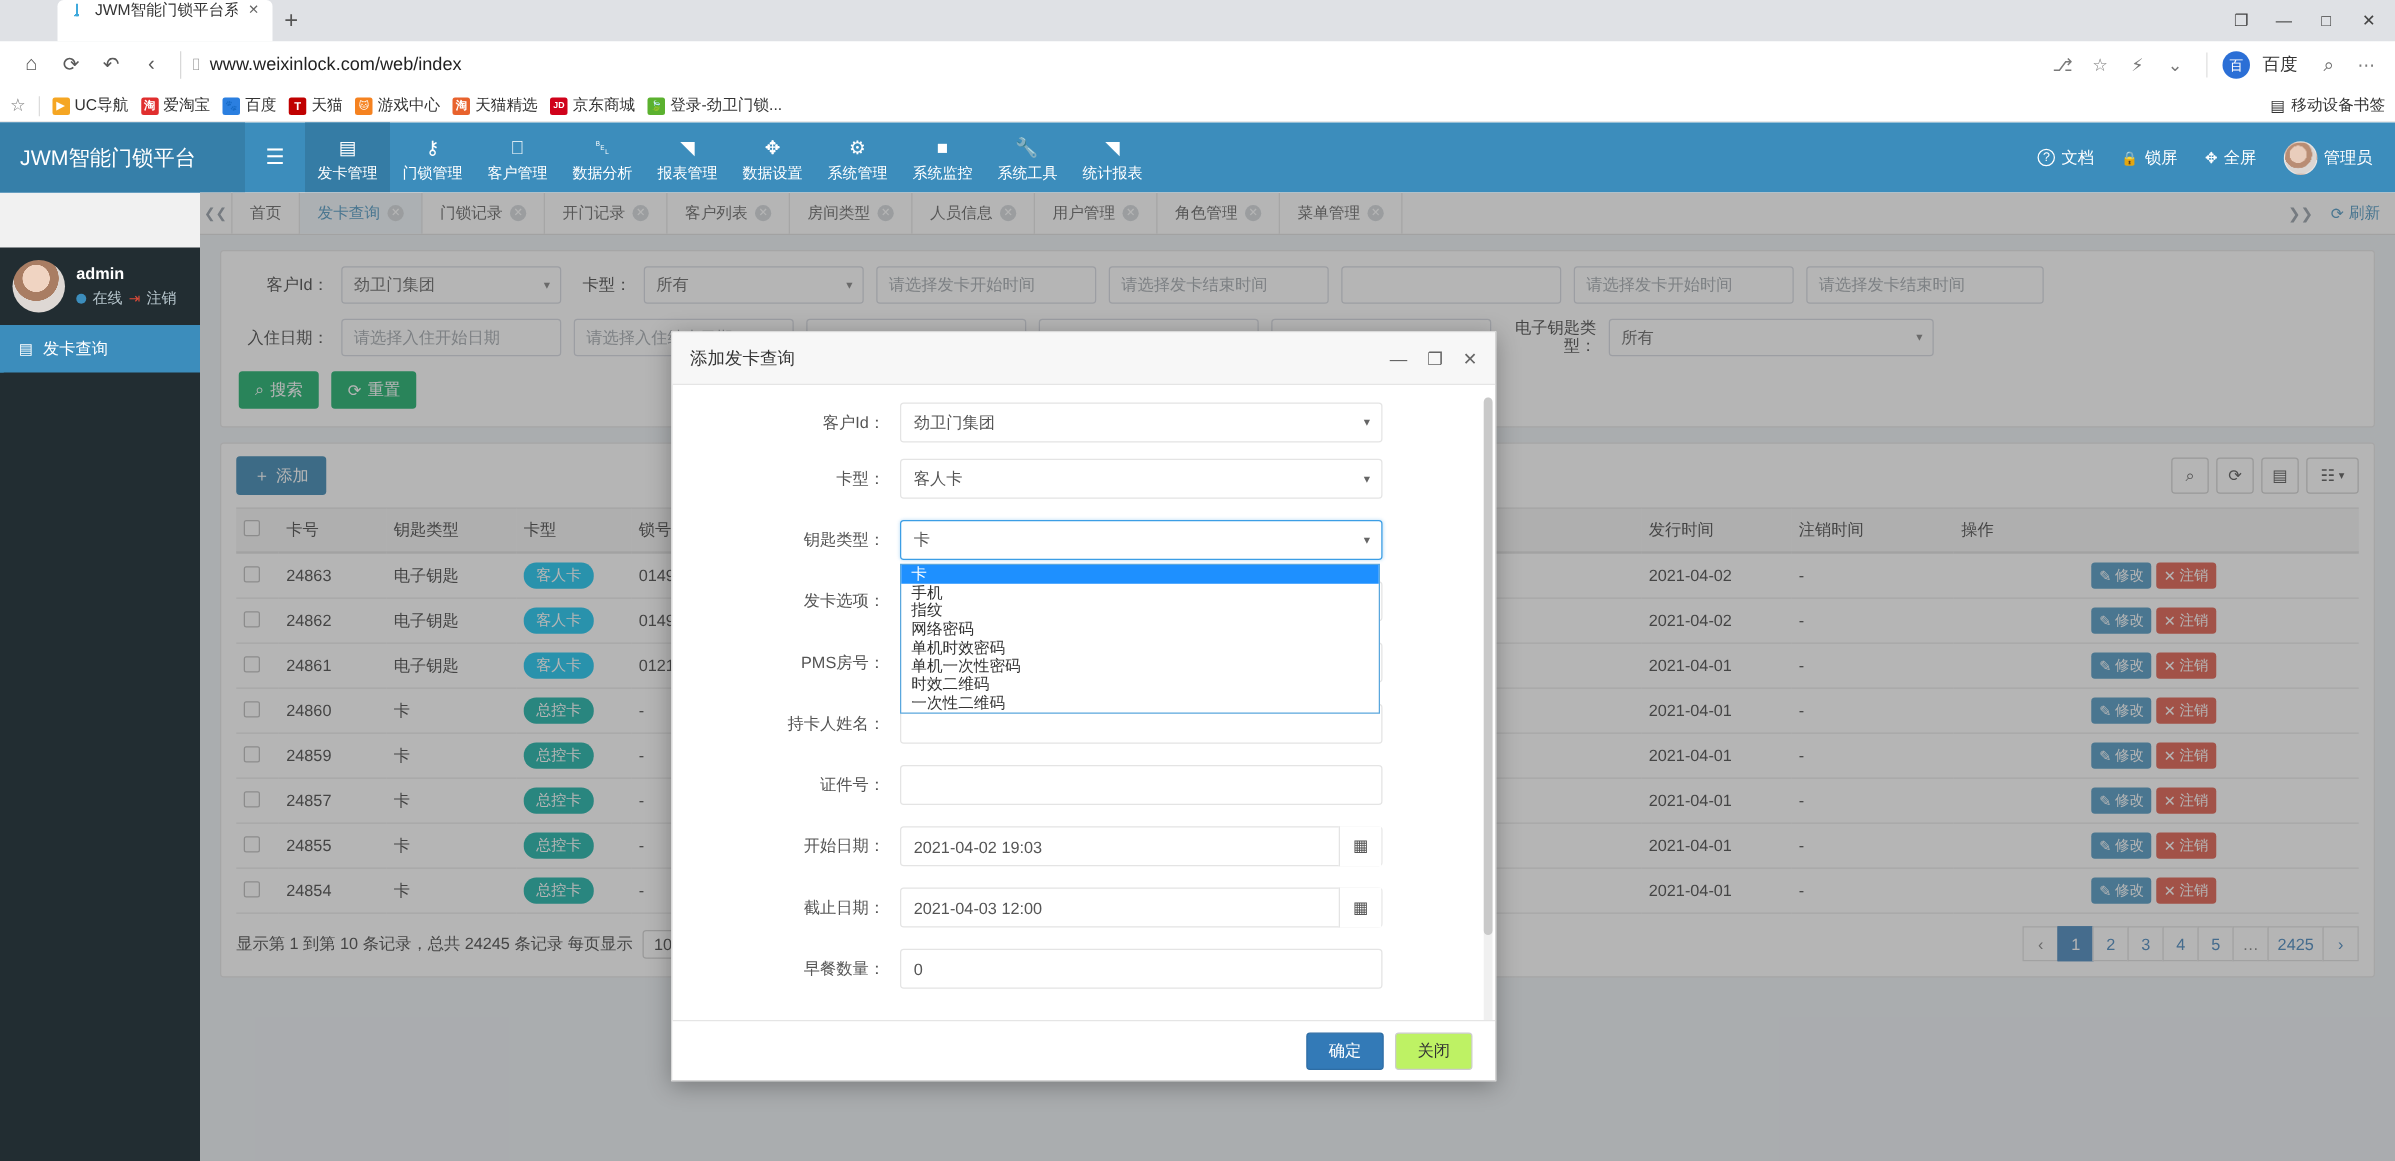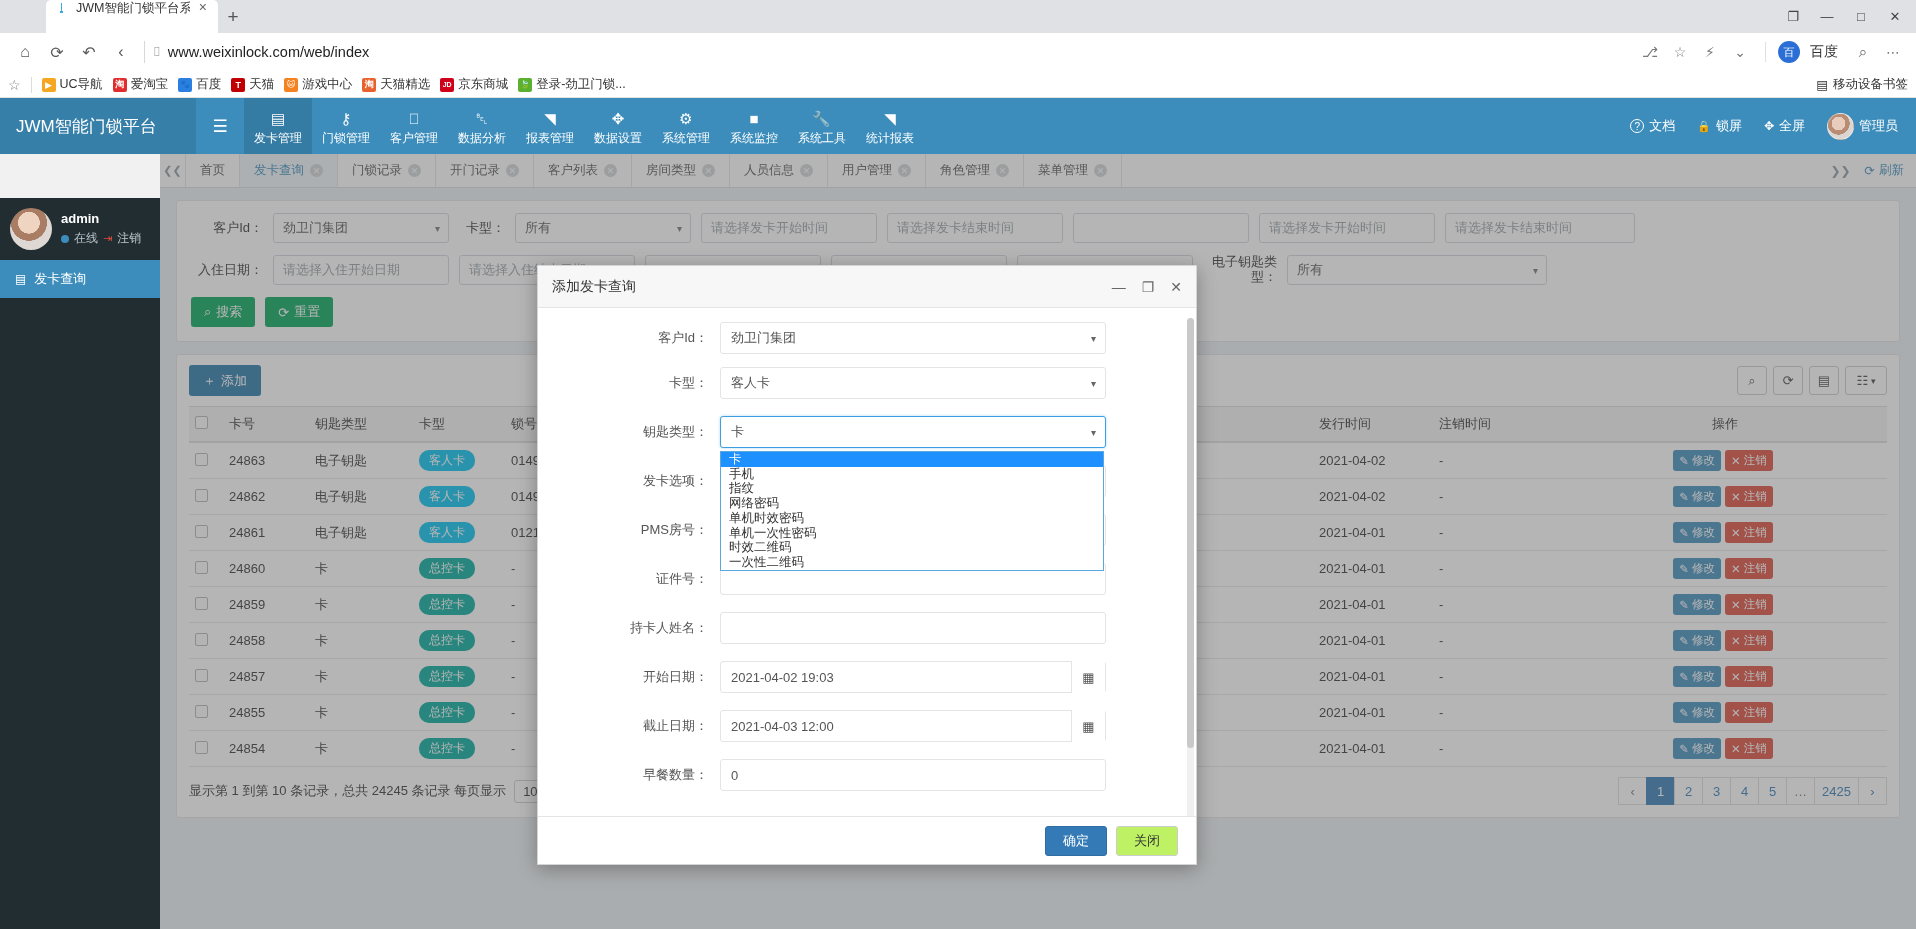--- a/index.html
+++ b/index.html
@@ -588,21 +588,21 @@
                 <tr>
                   <th style="width:34px"><span class="cb"></span></th>
                   <th style="width:86px">卡号</th>
                   <th style="width:104px">钥匙类型</th>
                   <th style="width:92px">卡型</th>
                   <th style="width:78px">锁号</th>
                   <th style="width:130px">持卡人姓名</th>
                   <th style="width:600px">房号</th>
                   <th style="width:120px">发行时间</th>
                   <th style="width:130px">注销时间</th>
-                  <th style="text-align:center">操作</th>
+                  <th style="">操作</th>
                 </tr>
               </thead>
               <tbody>
                 <tr>
                   <td><span class="cb"></span></td>
                   <td>24863</td>
                   <td>电子钥匙</td>
                   <td><span class="badge badge-guest">客人卡</span></td>
                   <td>0149</td>
                   <td>-</td>
@@ -667,38 +667,20 @@
                         <span>✎</span>
                         <span>修改</span>
                       </span><span class="op-btn op-cancel">
                         <span>✕</span>
                         <span>注销</span>
                       </span></td>
                 </tr>
                 <tr>
                   <td><span class="cb"></span></td>
                   <td>24859</td>
-                  <td>卡</td>
-                  <td><span class="badge badge-master">总控卡</span></td>
-                  <td>-</td>
-                  <td></td>
-                  <td></td>
-                  <td>2021-04-01</td>
-                  <td>-</td>
-                  <td style="text-align:center"><span class="op-btn op-edit">
-                        <span>✎</span>
-                        <span>修改</span>
-                      </span><span class="op-btn op-cancel">
-                        <span>✕</span>
-                        <span>注销</span>
-                      </span></td>
-                </tr>
-                <tr>
-                  <td><span class="cb"></span></td>
-                  <td>24858</td>
                   <td>卡</td>
                   <td><span class="badge badge-master">总控卡</span></td>
                   <td>-</td>
                   <td></td>
                   <td></td>
                   <td>2021-04-01</td>
                   <td>-</td>
                   <td style="text-align:center"><span class="op-btn op-edit">
                         <span>✎</span>
                         <span>修改</span>
@@ -823,26 +805,26 @@
           <span class="mlabel">发卡选项：</span>
           <span class="mfield"></span>
         </div>
 
         <div class="mrow" style="margin-bottom:17px">
           <span class="mlabel">PMS房号：</span>
           <span class="mfield"></span>
         </div>
 
         <div class="mrow" style="margin-bottom:17px">
+          <span class="mlabel">持卡人姓名：</span>
+          <span class="mfield"></span>
+        </div>
+
+        <div class="mrow" style="margin-bottom:17px">
           <span class="mlabel">证件号：</span>
-          <span class="mfield"></span>
-        </div>
-
-        <div class="mrow" style="margin-bottom:17px">
-          <span class="mlabel">持卡人姓名：</span>
           <span class="mfield"></span>
         </div>
 
 
         <div class="mrow" style="margin-bottom:17px">
           <span class="mlabel">开始日期：</span>
           <span class="mfield">
             <span>2021-04-02 19:03</span>
             <span class="cal-ico">▦</span>
           </span>

